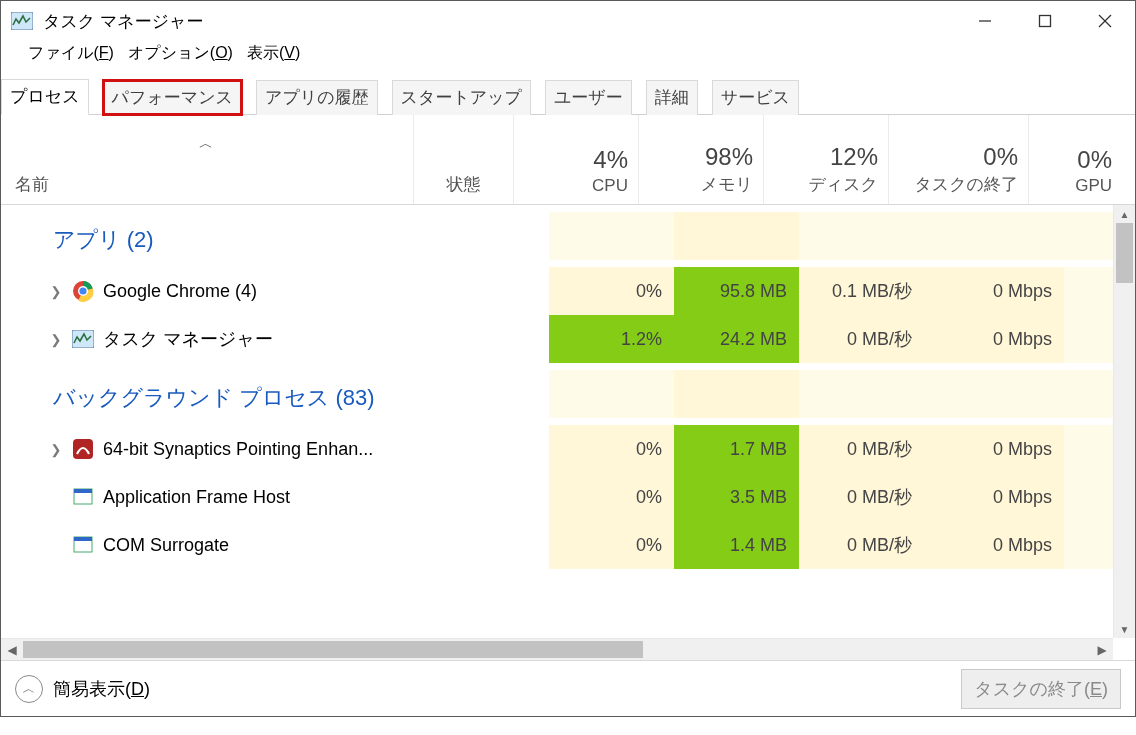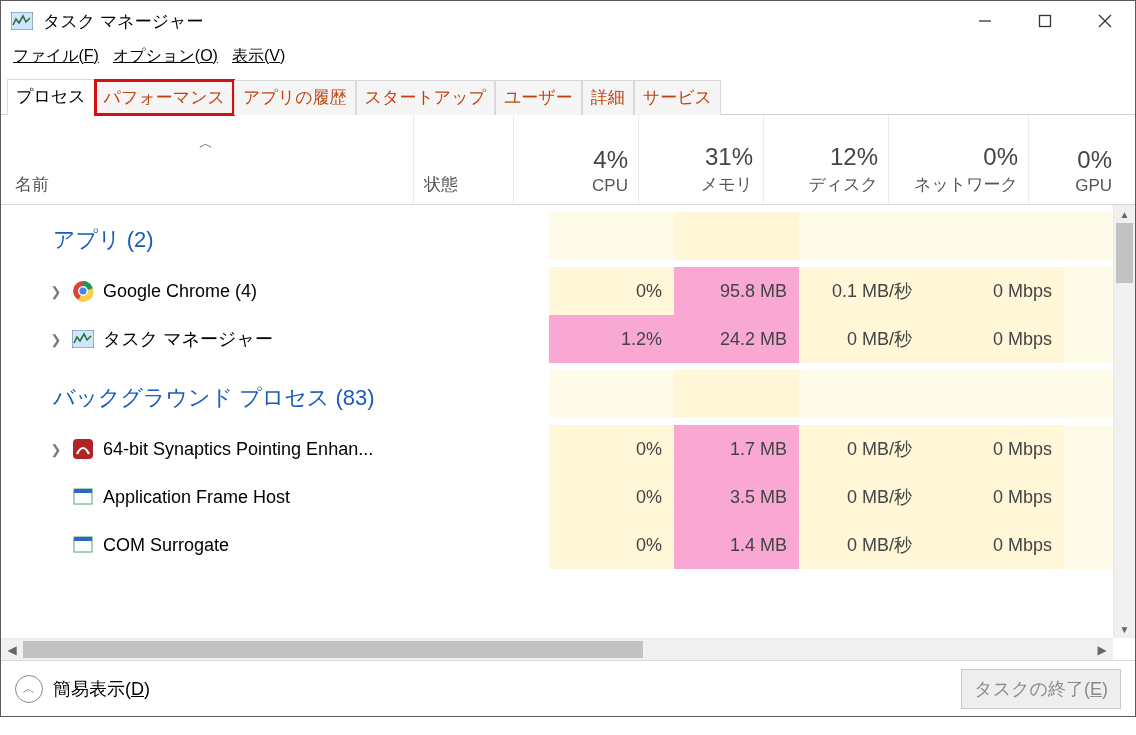--- a/index.html
+++ b/index.html
@@ -52,45 +52,44 @@
     justify-content: center;
     font-size: 14px;
     color: #333;
   }
   .win-btn svg { display: block; }
 
   
   .menubar {
     height: 30px;
     display: flex;
-    align-items: center;
-    padding-left: 8px;
+    align-items: flex-start;
+    padding-left: 23px;
     font-size: 16px;
-    text-decoration: underline;
   }
   .menu-item {
     padding: 2px 10px 2px 4px;
   }
 
   
   .tabs {
     display: flex;
     align-items: flex-end;
-    padding-left: 6px;
     margin-top: 8px;
     border-bottom: 1px solid #d0d0d0;
+    gap: 14px;
   }
   .tab {
     padding: 5px 8px 6px 8px;
     background: #f5f5f5;
     border: 1px solid #d9d9d9;
     border-bottom: none;
     margin-right: 0;
     font-size: 17px;
-    color: #c2410c;
+    color: #404040;
     position: relative;
     margin-bottom: -1px;
   }
   .tab.active {
     background: #fff;
     color: #000;
     border-top: 1px solid #d9d9d9;
     border-bottom: 1px solid #fff;
   }
   .tab.highlighted {
@@ -141,21 +140,21 @@
     color: #666;
   }
   .hdr-cell .pct {
     font-size: 24px;
     color: #444;
   }
   .hdr-cell .lbl {
     margin-top: 2px;
   }
   .hdr-cell.state {
-    align-items: flex-start;
+    align-items: center;
     padding-left: 10px;
   }
 
   .grid-body {
     flex: 1;
     overflow: hidden;
     position: relative;
     display: flex;
   }
   .rows {
@@ -219,21 +218,21 @@
     align-items: center;
     justify-content: center;
   }
   .cell.val {
     justify-content: flex-end;
     padding-right: 12px;
     font-size: 18px;
     color: #444;
   }
   .shade1 { background: #fff7d8; }
-  .shade2 { background: #f9a8d4; }
+  .shade2 { background: #84cc16; }
   .shade4 { background: #fffbe9; }
 
   .group-header {
     padding: 20px 0 12px 16px;
     font-size: 22px;
     color: #185abd;
   }
 
   
   .hscrollbar {
@@ -362,30 +361,30 @@
         <span>名前</span>
       </div>
       <div class="hdr-cell state">
         <span class="lbl">状態</span>
       </div>
       <div class="hdr-cell">
         <span class="pct">4%</span>
         <span class="lbl">CPU</span>
       </div>
       <div class="hdr-cell">
-        <span class="pct">31%</span>
+        <span class="pct">98%</span>
         <span class="lbl">メモリ</span>
       </div>
       <div class="hdr-cell">
         <span class="pct">12%</span>
         <span class="lbl">ディスク</span>
       </div>
       <div class="hdr-cell">
         <span class="pct">0%</span>
-        <span class="lbl">ネットワーク</span>
+        <span class="lbl">タスクの終了</span>
       </div>
       <div class="hdr-cell">
         <span class="pct">0%</span>
         <span class="lbl">GPU</span>
       </div>
     </div>
 
     <div class="grid-body">
       <div class="rows">
 

